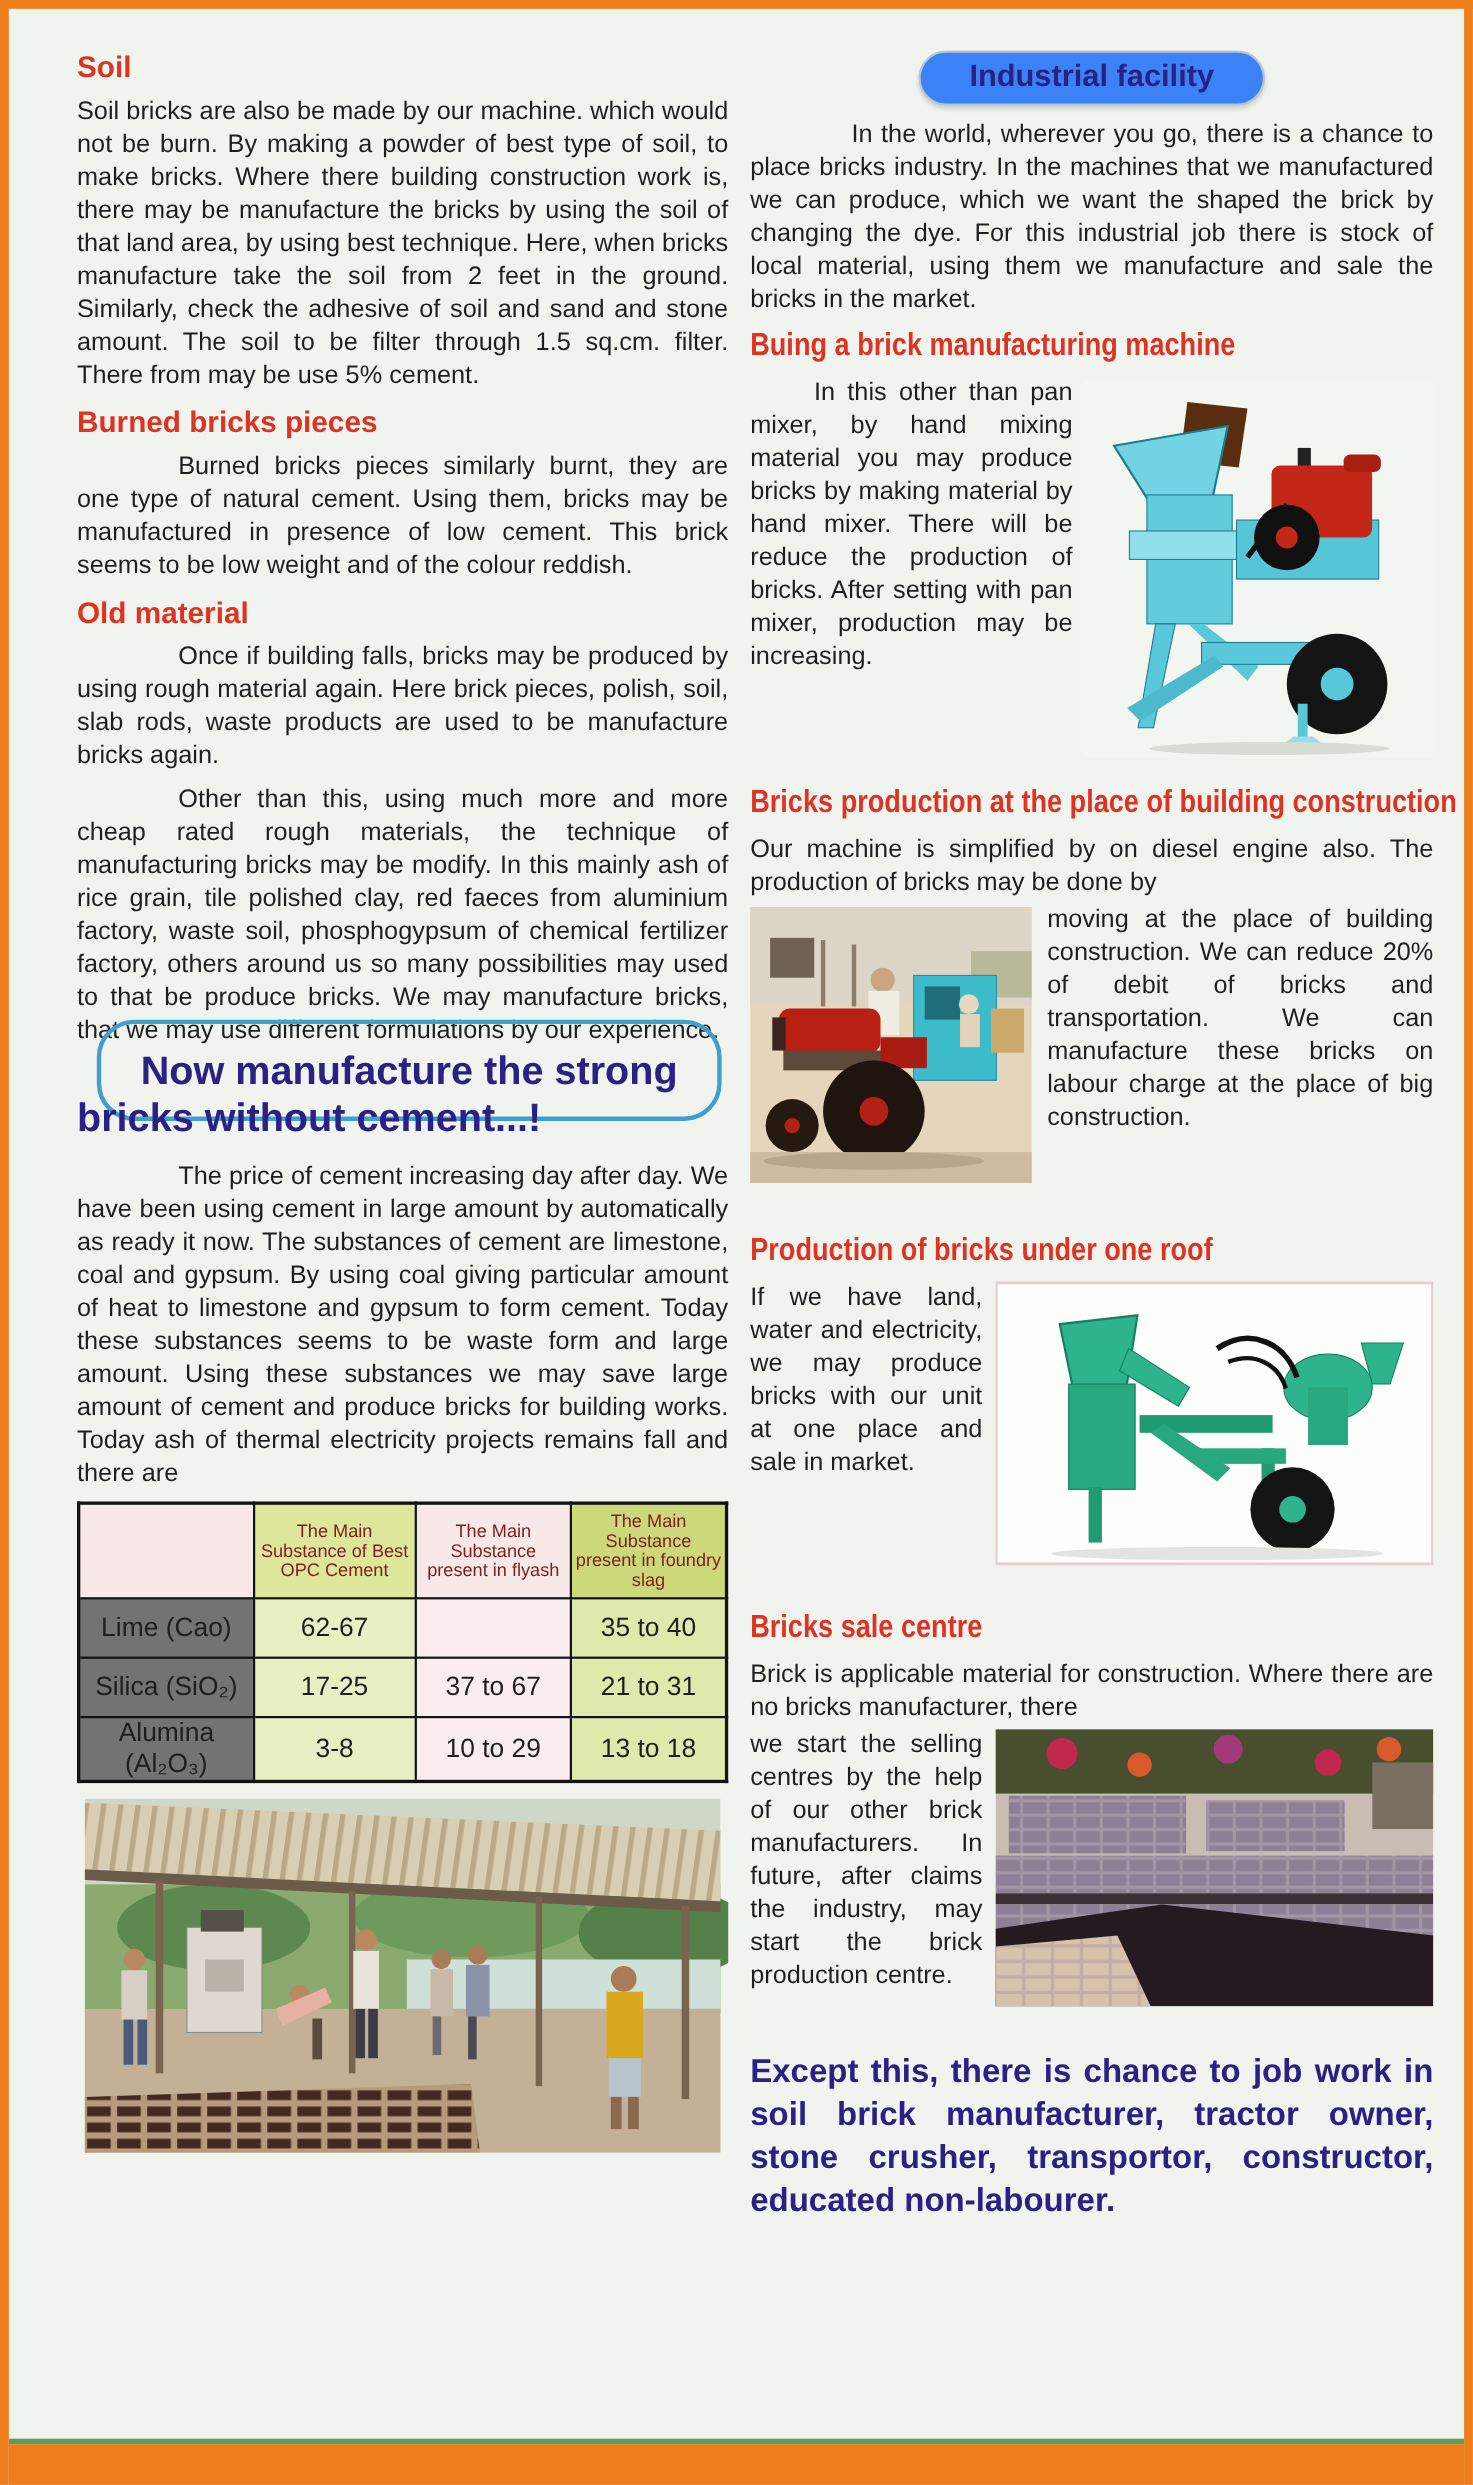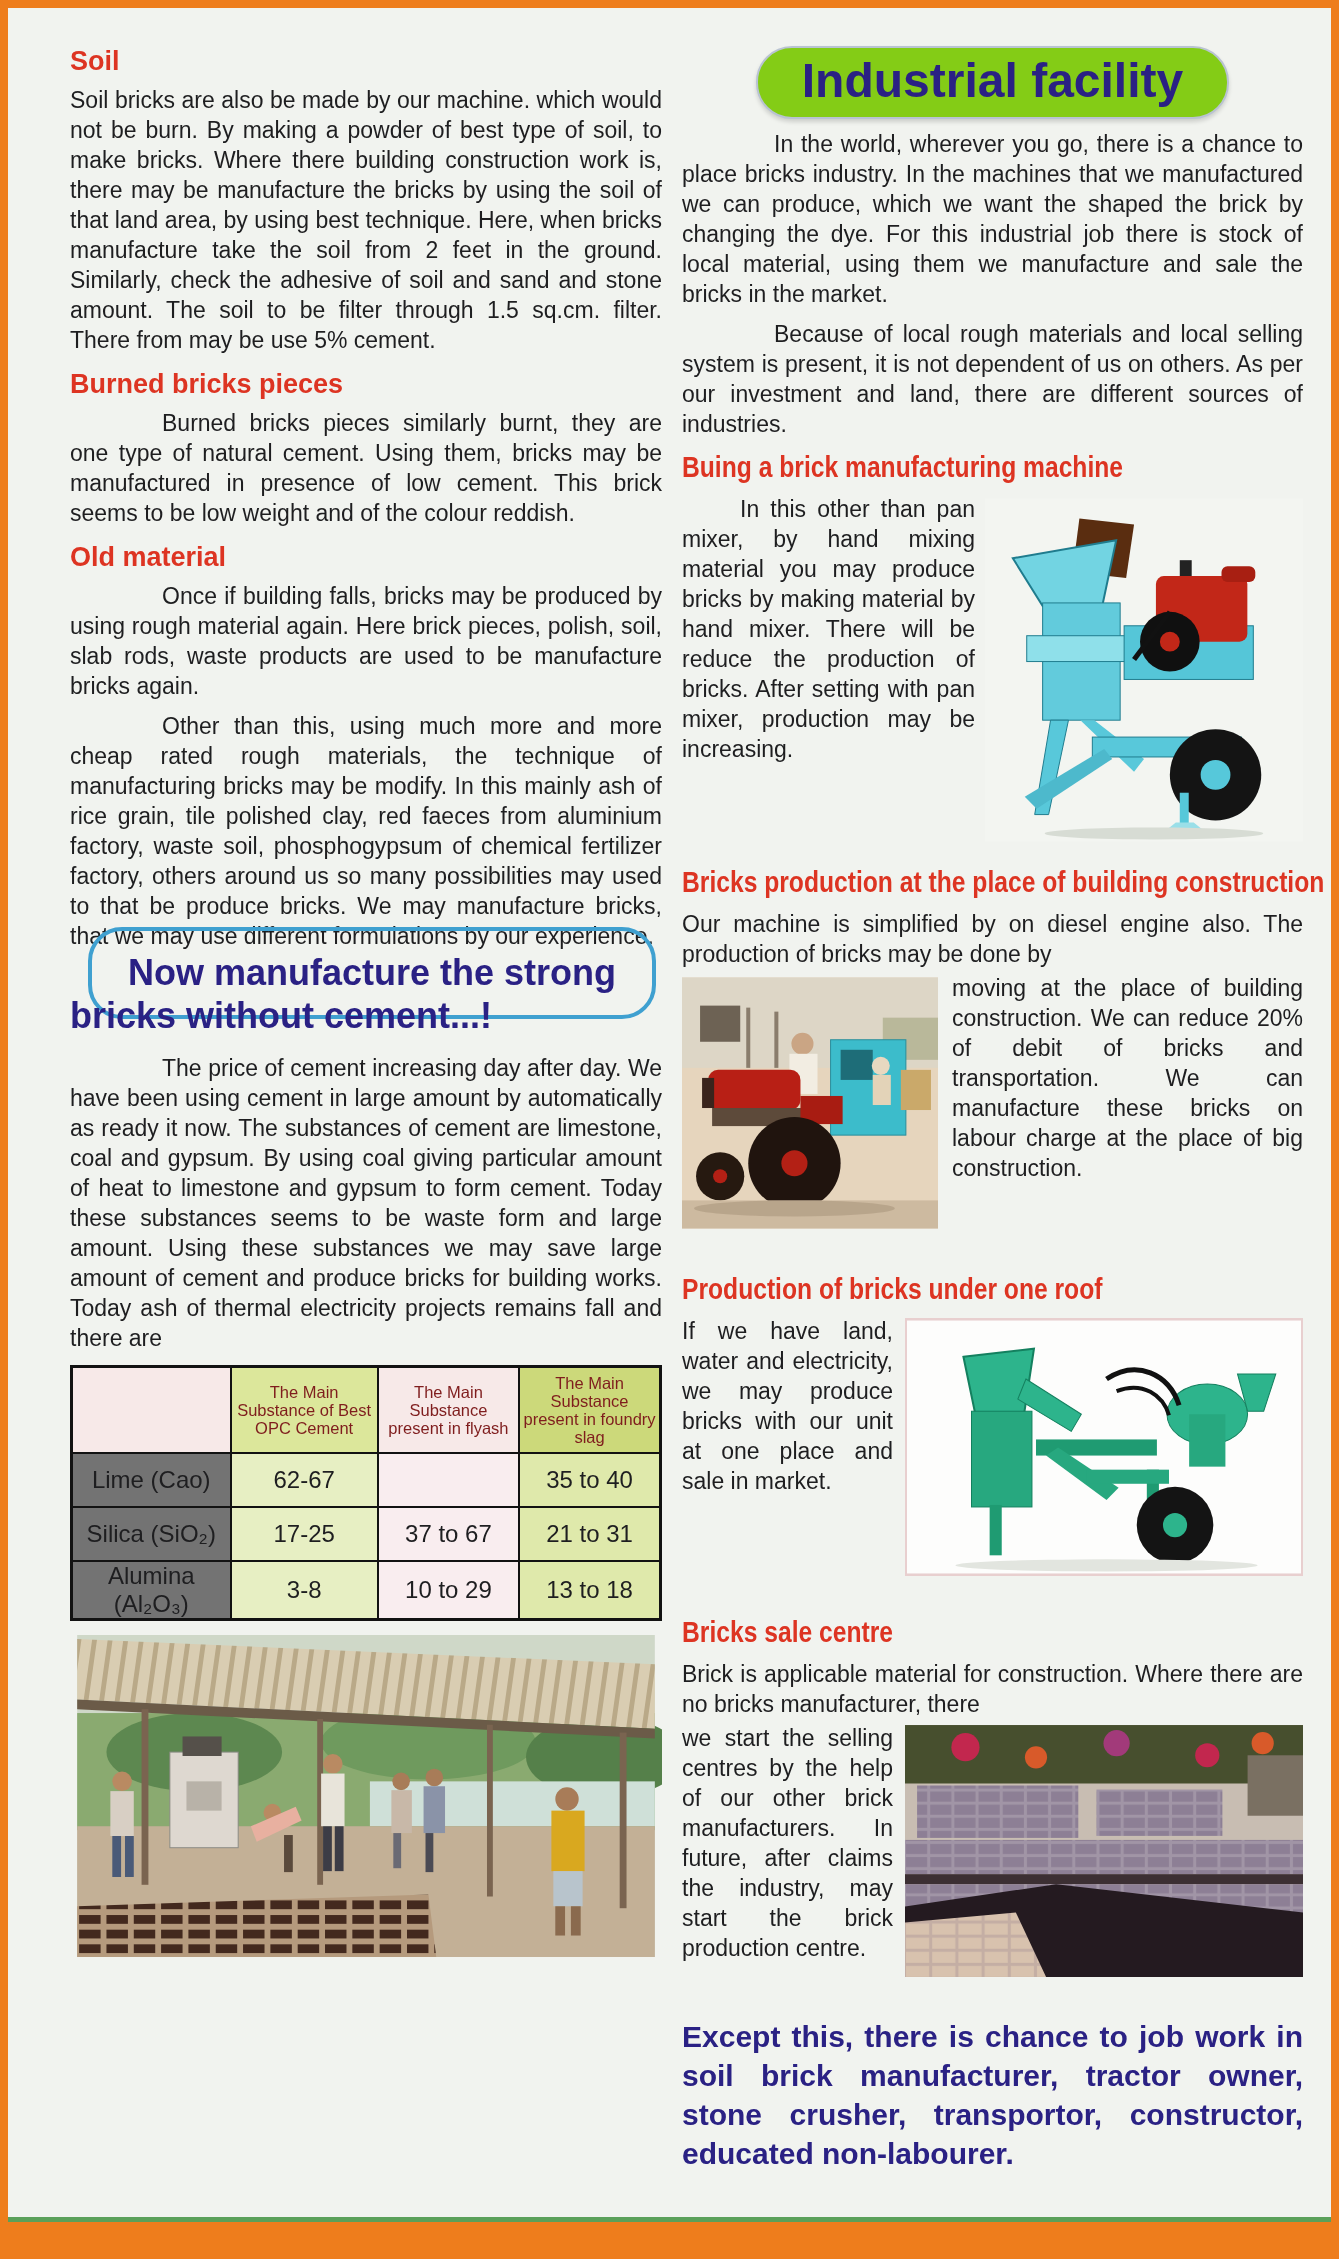--- a/index.html
+++ b/index.html
@@ -18,23 +18,23 @@
 
   p.body { font-size:23px; line-height:30px; text-align:justify; margin-bottom:10px; }
   .ind { text-indent:92px; }
   .ind-sm { text-indent:58px; }
 
   .lh { color:#dd3422; font-weight:bold; font-size:27px; margin:14px 0 8px 0; }
   .rh { color:#dd3422; font-weight:bold; font-size:29px; margin:16px 0 10px 0;
         transform:scaleX(.85); transform-origin:0 50%; white-space:nowrap; display:inline-block; }
 
   .pill-wrap { text-align:center; margin:14px 0 10px 0; }
-  .pill { display:inline-block; background:#84cc16; border:2px solid #b9c3d2; border-radius:36px;
+  .pill { display:inline-block; background:#3b82f6; border:2px solid #b9c3d2; border-radius:36px;
           padding:5px 44px 9px 44px; box-shadow:0 3px 4px rgba(0,0,0,.15);
-          color:#2a2184; font-size:48px; font-weight:bold; }
+          color:#2a2184; font-size:28px; font-weight:bold; }
 
   .callout-wrap { margin-top:-34px; position:relative; }
   .callout-box { border:4px solid #3fa0d0; border-radius:34px; height:92px; margin:0 6px 0 18px;
                  display:flex; align-items:center; justify-content:center; }
   .callout-line1, .callout-line2 { color:#2a2184; font-weight:bold; font-size:36px; }
   .callout-line2 { margin-top:-24px; position:relative; margin-bottom:16px; }
 
   table.subs { border-collapse:collapse; width:100%; margin:12px 0 14px 0; border:3px solid #121212; }
   table.subs th, table.subs td { border:2px solid #121212; text-align:center; }
   table.subs th { font-size:16.5px; line-height:18px; font-weight:normal; padding:6px 2px; color:#7f1d1d; }
@@ -172,21 +172,20 @@
       </svg>
     </div>
 
     <div class="col-right">
 
       <div class="pill-wrap">
         <span class="pill">Industrial facility</span>
       </div>
 
       <p class="body ind">In the world, wherever you go, there is a chance to place bricks industry. In the machines that we manufactured we can produce, which we want the shaped the brick by changing the dye. For this industrial job there is stock of local material, using them we manufacture and sale the bricks in the market.</p>
-      <p class="body ind">Because of local rough materials and local selling system is present, it is not dependent of us on others. As per our investment and land, there are different sources of industries.</p>
 
       <span class="rh" style="margin-top:2px">Buing a brick manufacturing machine</span>
 
       <div>
 
         <svg class="ph ph-machine1" viewBox="0 0 320 345">
           <rect width="320" height="345" fill="#f3f5f1"></rect>
           <polygon points="95,20 150,26 142,80 88,74" fill="#5a2d10"></polygon>
           <polygon points="28,60 132,42 118,108 58,108" fill="#72d4e2" stroke="#1f7c8e" stroke-width="2"></polygon>
           <rect x="58" y="105" width="78" height="118" fill="#62cbdc" stroke="#1f7c8e"></rect>

